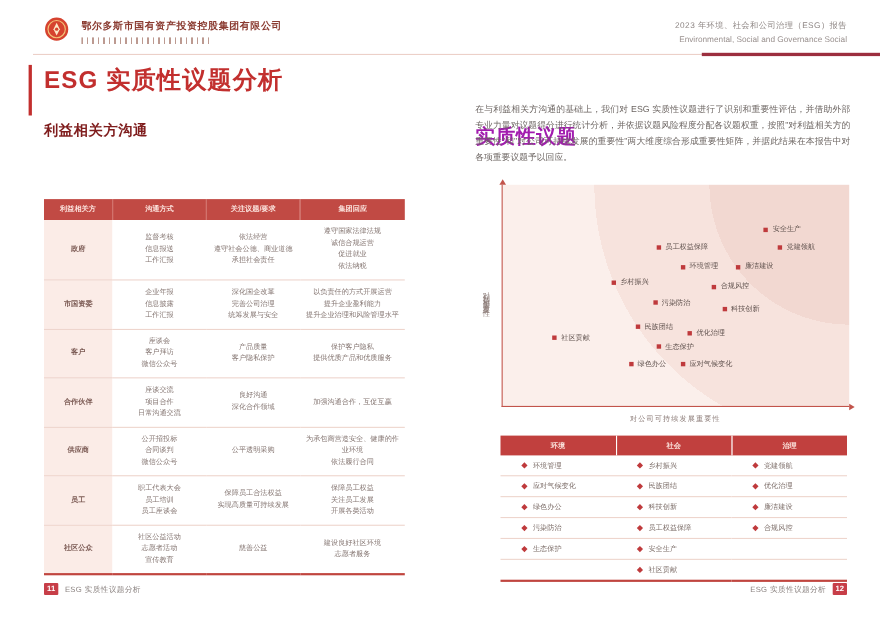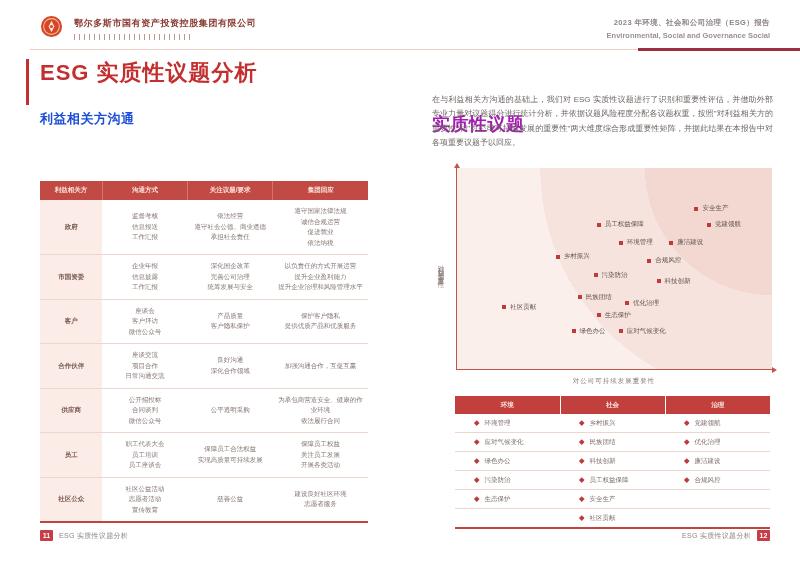--- a/index.html
+++ b/index.html
@@ -6,31 +6,31 @@
   html,body { width:800px; height:569px; background:#fff; overflow:hidden;
     font-family:"Liberation Sans","DejaVu Sans",sans-serif; }
   .page { position:relative; width:800px; height:569px; background:#ffffff; }
 
   
   .logo-wrap { position:absolute; left:40px; top:15px; display:flex; gap:11px; align-items:flex-start; }
   .logo { width:23px; height:23px; }
   .company-name { font-size:9px; font-weight:bold; color:#8a3a30; letter-spacing:0.6px; padding-top:2px; }
   .mongolian { margin-top:4px; width:118px; height:6px;
     background:repeating-linear-gradient(90deg,#a6786c 0 1px,transparent 1px 5px); opacity:.75; }
-  .report-title { position:absolute; right:30px; top:18px; text-align:right;font-weight:bold; }
+  .report-title { position:absolute; right:30px; top:18px; text-align:right; }
   .report-title .zh { font-size:7.5px; color:#8d8583; letter-spacing:.4px; }
   .report-title .en { font-size:7.5px; color:#9a918f; margin-top:3px; }
   .hdr-line { position:absolute; left:30px; right:0; top:48px; height:3px; }
   .hdr-line::before { content:""; position:absolute; left:0; right:0; top:1px; height:1px; background:#ecd0c8; }
   .hdr-line-dark { position:absolute; right:0; width:162px; top:0; height:3px; background:#9c2f3f; }
 
   
   .accent-bar { position:absolute; left:26px; top:59px; width:3px; height:46px; background:#c22f2e; }
   .lp-title { position:absolute; left:40px; top:58px; font-size:22px; font-weight:bold; color:#c22f2e; letter-spacing:1px; }
-  .lp-sub { position:absolute; left:40px; top:110px; font-size:13px; font-weight:bold; color:#1d4ed8; letter-spacing:.5px; }
+  .lp-sub { position:absolute; left:40px; top:110px; font-size:13px; font-weight:bold; color:#7f1d1d; letter-spacing:.5px; }
   .lp-intro { position:absolute; left:40px; top:137px; width:347px; font-size:8px; line-height:1.8;
     color:#6d6663; text-align:justify; }
   .stk-table { position:absolute; left:40px; top:181px; width:328px; border-collapse:collapse;
     border-bottom:2px solid #c0453f; }
   .stk-table th { background:#c14a44; color:#fbe2dc; font-size:6.5px; font-weight:bold;
     padding:5px 2px; text-align:center; border-left:1px solid #d4766f; }
   .stk-table th:first-child { border-left:none; }
   .stk-table td { font-size:6.5px; color:#857672; text-align:center; vertical-align:middle;
     padding:6px 3px; line-height:10.5px; }
   .stk-table tbody tr + tr td { border-top:1px solid #eed5cd; }

